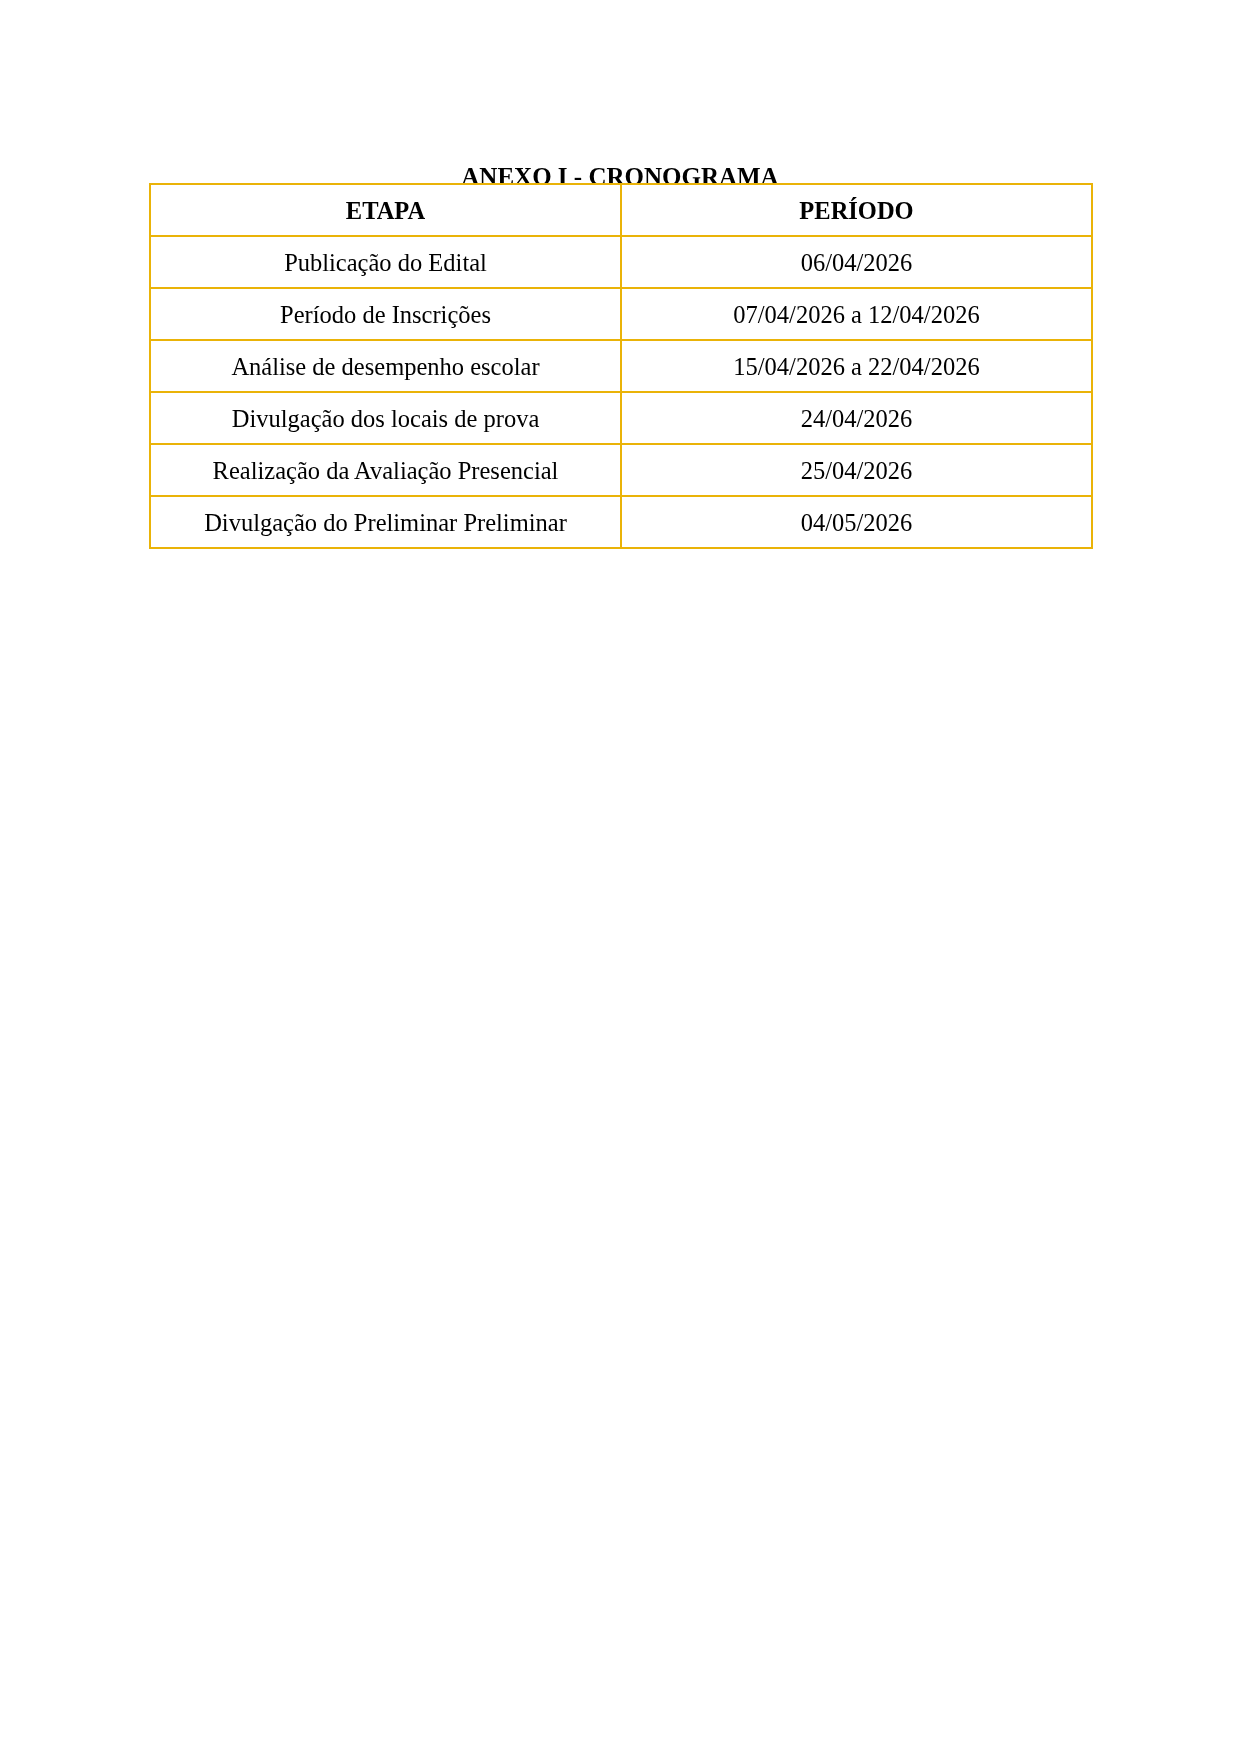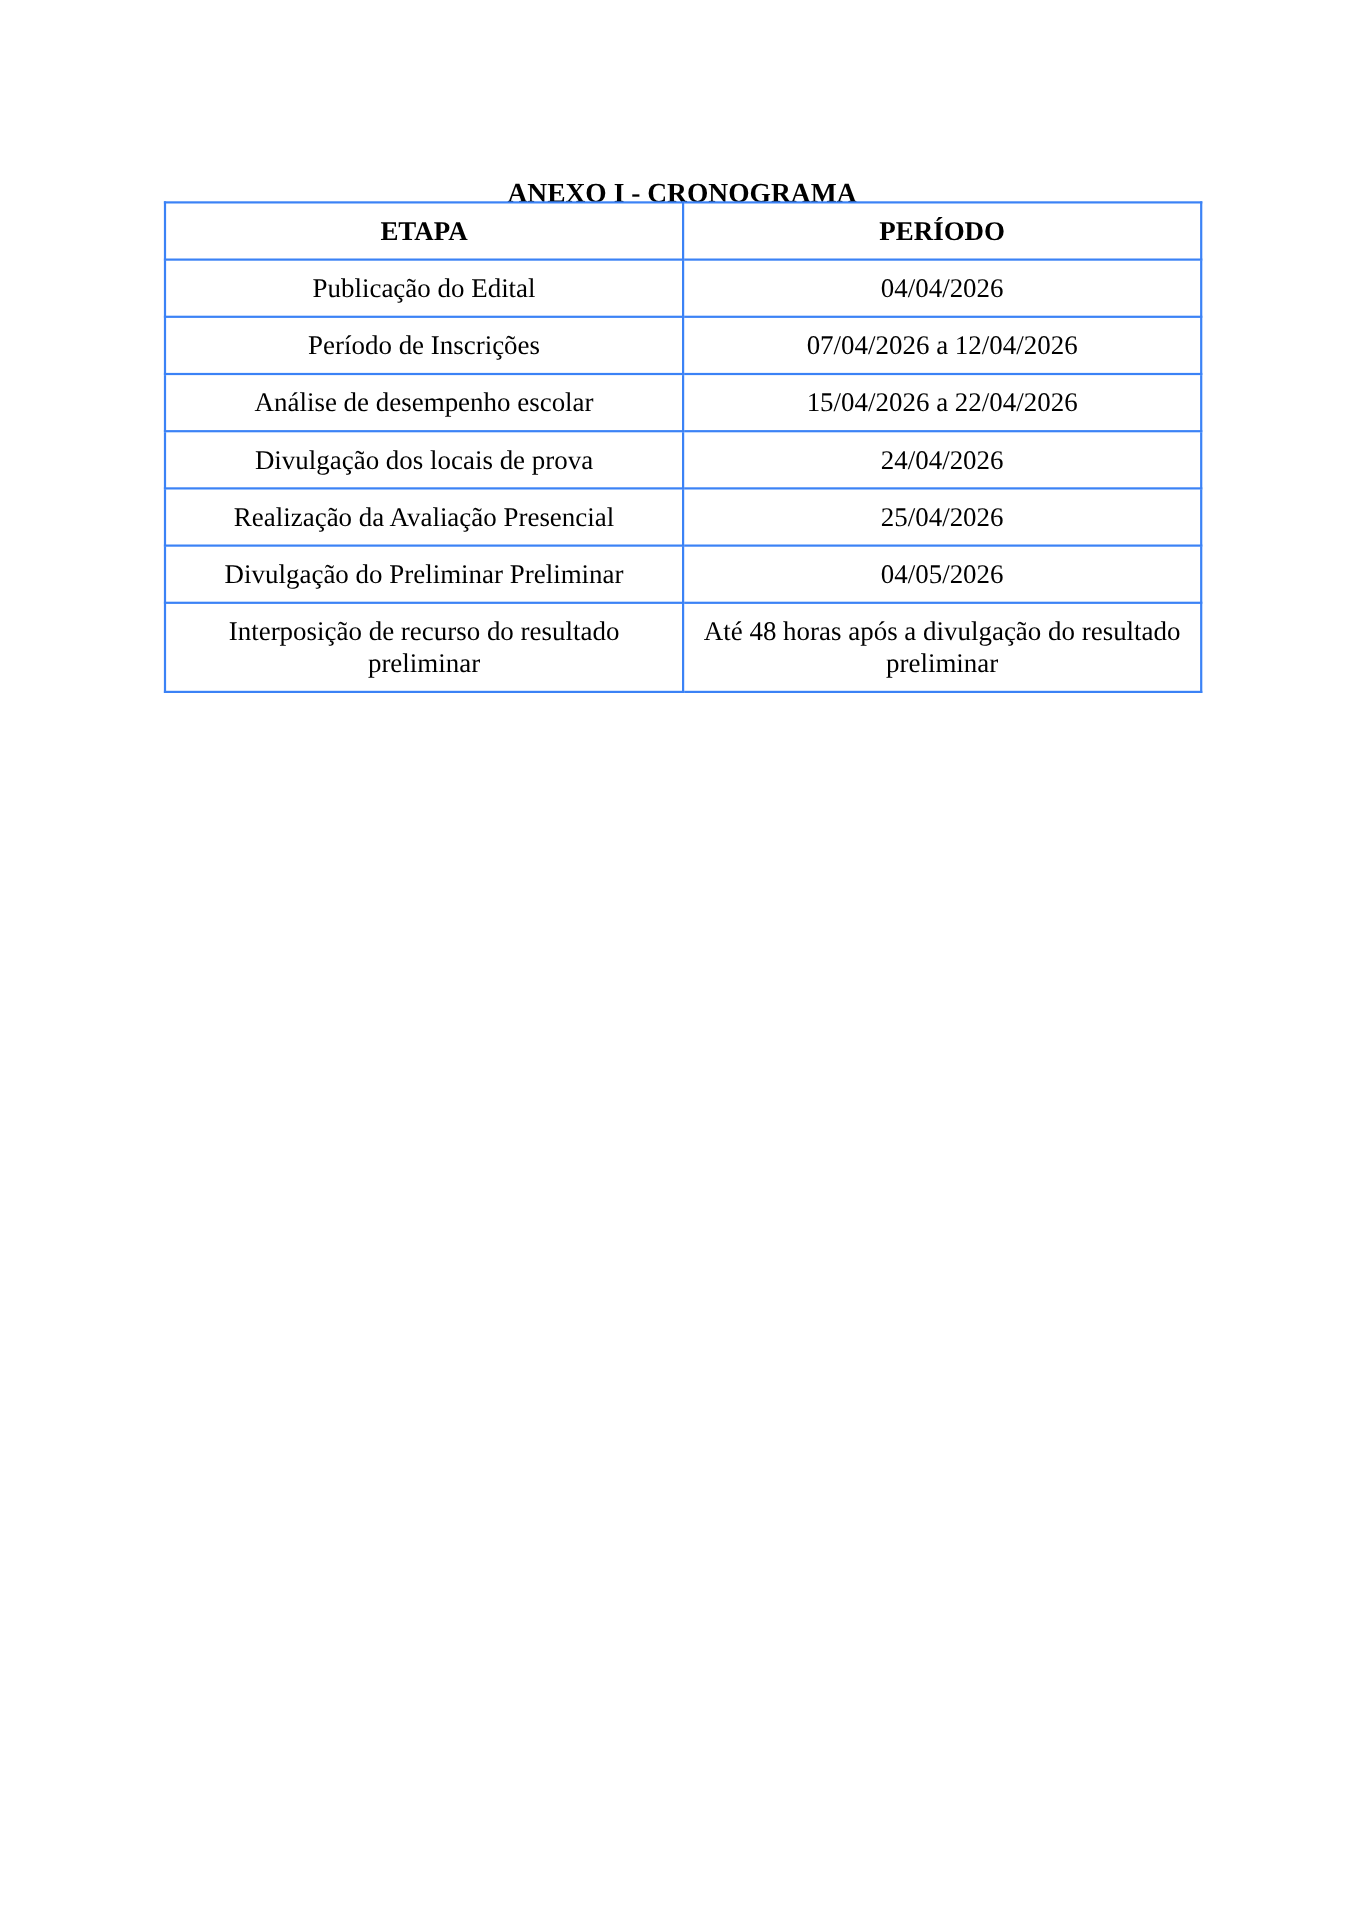--- a/index.html
+++ b/index.html
@@ -32,21 +32,21 @@
       left: 149px;
       top: 183px;
       width: 942px;
       border-collapse: collapse;
       table-layout: fixed;
     }
     .schedule-table col.col-etapa { width: 471px; }
     .schedule-table col.col-periodo { width: 471px; }
     .schedule-table th,
     .schedule-table td {
-      border: 2px solid #3b82f6;
+      border: 2px solid #eab308;
       text-align: center;
       vertical-align: top;
       font-size: 24.5px;
       line-height: 29px;
       padding: 11px 8px 10px 8px;
       box-sizing: border-box;
     }
     .schedule-table th {
       font-weight: bold;
       height: 52px;
@@ -72,21 +72,21 @@
     </colgroup>
     <thead>
       <tr>
         <th>ETAPA</th>
         <th>PERÍODO</th>
       </tr>
     </thead>
     <tbody>
       <tr class="single">
         <td>Publicação do Edital</td>
-        <td>04/04/2026</td>
+        <td>06/04/2026</td>
       </tr>
       <tr class="single">
         <td>Período de Inscrições</td>
         <td>07/04/2026 a 12/04/2026</td>
       </tr>
       <tr class="single">
         <td>Análise de desempenho escolar</td>
         <td>15/04/2026 a 22/04/2026</td>
       </tr>
       <tr class="single">
@@ -94,19 +94,15 @@
         <td>24/04/2026</td>
       </tr>
       <tr class="single">
         <td>Realização da Avaliação Presencial</td>
         <td>25/04/2026</td>
       </tr>
       <tr class="single">
         <td>Divulgação do Preliminar Preliminar</td>
         <td>04/05/2026</td>
       </tr>
-      <tr class="double">
-        <td>Interposição de recurso do resultado preliminar</td>
-        <td>Até 48 horas após a divulgação do resultado preliminar</td>
-      </tr>
     </tbody>
   </table>
 </div>
 
 </body></html>

